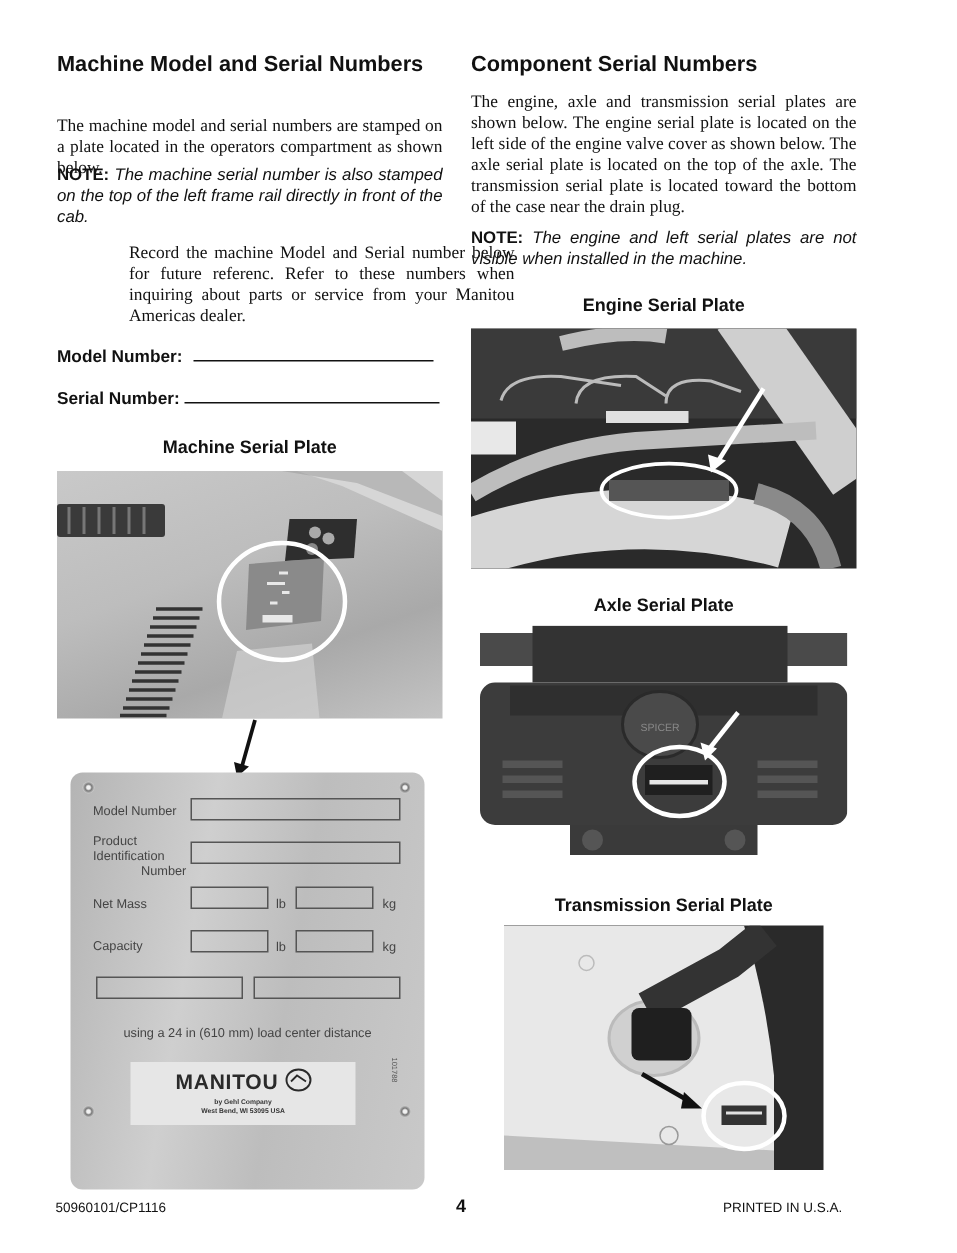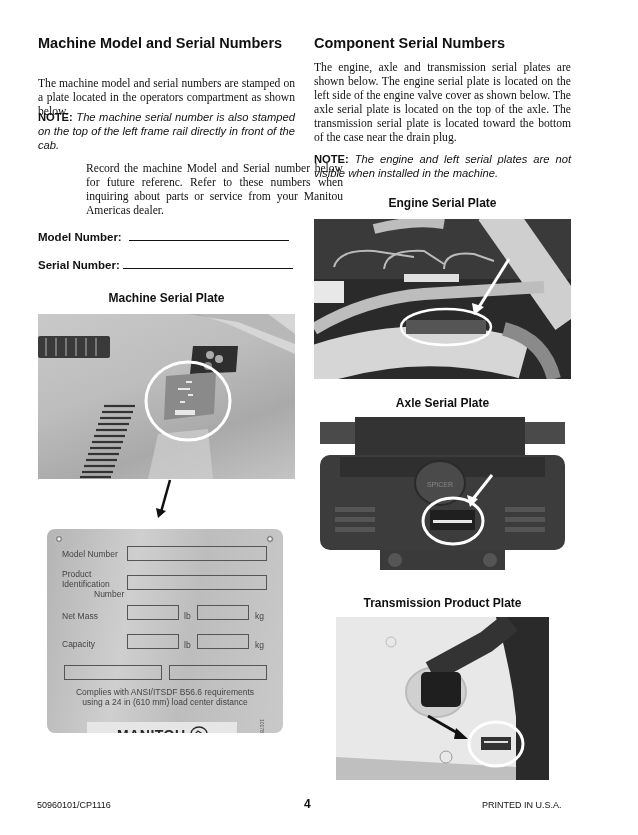--- a/index.html
+++ b/index.html
@@ -87,21 +87,21 @@
     <polygon points="120,120 170,115 175,165 110,165" fill="#d0d0d0" opacity="0.7"></polygon>
     <ellipse cx="150" cy="87" rx="42" ry="39" fill="none" stroke="#ffffff" stroke-width="3"></ellipse>
   </svg>
 </div>
 
 <svg style="position:absolute; left:150px; top:478px;" width="40" height="40">
   <line x1="20" y1="2" x2="11" y2="34" stroke="#111" stroke-width="2.5"></line>
   <polygon points="6,30 16,33 8,40" fill="#111"></polygon>
 </svg>
 
-<div class="photo" style="left:47px; top:515px; width:236px; height:204px; border-radius:8px; background: linear-gradient(100deg, #b4b4b4 0%, #cfcfcf 35%, #bdbdbd 60%, #c9c9c9 100%); margin-top: 14px;">
+<div class="photo" style="left:47px; top:515px; width:236px; height:278px; border-radius:8px; background: linear-gradient(100deg, #b4b4b4 0%, #cfcfcf 35%, #bdbdbd 60%, #c9c9c9 100%);">
   <div class="screw" style="left:8px; top:6px;"></div>
   <div class="screw" style="left:219px; top:6px;"></div>
   <div class="screw" style="left:8px; top:222px;"></div>
   <div class="screw" style="left:219px; top:222px;"></div>
 
   <div class="plate-label" style="left:15px; top:20px;">Model Number</div>
   <div class="plate-box" style="left:80px; top:17px; width:140px; height:15px;"></div>
 
   <div class="plate-label" style="left:15px; top:40px;">Product</div>
   <div class="plate-label" style="left:15px; top:50px;">Identification</div>
@@ -116,21 +116,20 @@
 
   <div class="plate-label" style="left:15px; top:110px;">Capacity</div>
   <div class="plate-box" style="left:80px; top:105px; width:52px; height:15px;"></div>
   <div class="plate-label" style="left:137px; top:111px;">lb</div>
   <div class="plate-box" style="left:150px; top:105px; width:52px; height:15px;"></div>
   <div class="plate-label" style="left:208px; top:111px;">kg</div>
 
   <div class="plate-box" style="left:17px; top:136px; width:98px; height:15px;"></div>
   <div class="plate-box" style="left:122px; top:136px; width:98px; height:15px;"></div>
 
-  <div class="plate-label" style="left:0; width:236px; text-align:center; top:158px;">Complies with ANSI/ITSDF B56.6 requirements</div>
   <div class="plate-label" style="left:0; width:236px; text-align:center; top:168px;">using a 24 in (610 mm) load center distance</div>
 
   <div style="position:absolute; left:40px; top:193px; width:150px; height:42px; background:#e6e6e6;">
     <div style="position:absolute; left:30px; top:5px; font-family:'Liberation Sans', sans-serif; font-weight:bold; font-size:14px; color:#2a2a2a; letter-spacing:0.5px;">MANITOU</div>
     <svg style="position:absolute; left:103px; top:4px;" width="18" height="16">
       <ellipse cx="9" cy="8" rx="8" ry="7" fill="none" stroke="#2a2a2a" stroke-width="1.3"></ellipse>
       <path d="M4 9 L8 5 L14 9" fill="none" stroke="#2a2a2a" stroke-width="1.2"></path>
     </svg>
     <div style="position:absolute; left:0; width:150px; text-align:center; top:24px; font-family:'Liberation Sans', sans-serif; font-size:4.5px; font-weight:bold; color:#333;">by Gehl Company</div>
     <div style="position:absolute; left:0; width:150px; text-align:center; top:30px; font-family:'Liberation Sans', sans-serif; font-size:4.5px; font-weight:bold; color:#333;">West Bend, WI 53095 USA</div>
@@ -191,21 +190,21 @@
     <rect x="113" y="103" width="39" height="3" fill="#e6e6e6"></rect>
     <ellipse cx="133" cy="104" rx="30" ry="23" fill="none" stroke="#ffffff" stroke-width="3"></ellipse>
     <line x1="172" y1="58" x2="153" y2="82" stroke="#ffffff" stroke-width="3"></line>
     <polygon points="147,78 158,82 150,90" fill="#ffffff"></polygon>
     <rect x="60" y="133" width="125" height="20" fill="#3a3a3a"></rect>
     <circle cx="75" cy="143" r="7" fill="#555"></circle>
       <circle cx="170" cy="143" r="7" fill="#555"></circle>
   </svg>
 </div>
 
-<div class="caption" style="left:314px; width:257px; top:596px;">Transmission Product Plate</div>
+<div class="caption" style="left:314px; width:257px; top:596px;">Transmission Serial Plate</div>
 
 <div class="photo" style="left:336px; top:617px; width:213px; height:163px; background:#2a2a2a;">
   <svg width="213" height="163" viewBox="0 0 213 163">
     <path d="M0 0 L160 0 Q175 50 180 100 L180 163 L0 163 Z" fill="#e8e8e8"></path>
     <path d="M0 140 L180 150 L180 163 L0 163 Z" fill="#bfbfbf"></path>
     <ellipse cx="100" cy="75" rx="30" ry="25" fill="#d0d0d0" stroke="#bbb" stroke-width="2"></ellipse>
     <path d="M95 55 L150 25 L175 5" stroke="#333" stroke-width="22" fill="none"></path>
     <rect x="85" y="55" width="40" height="35" rx="5" fill="#1f1f1f"></rect>
     <circle cx="55" cy="25" r="5" fill="none" stroke="#bbb"></circle>
     <circle cx="110" cy="140" r="6" fill="none" stroke="#999"></circle>

